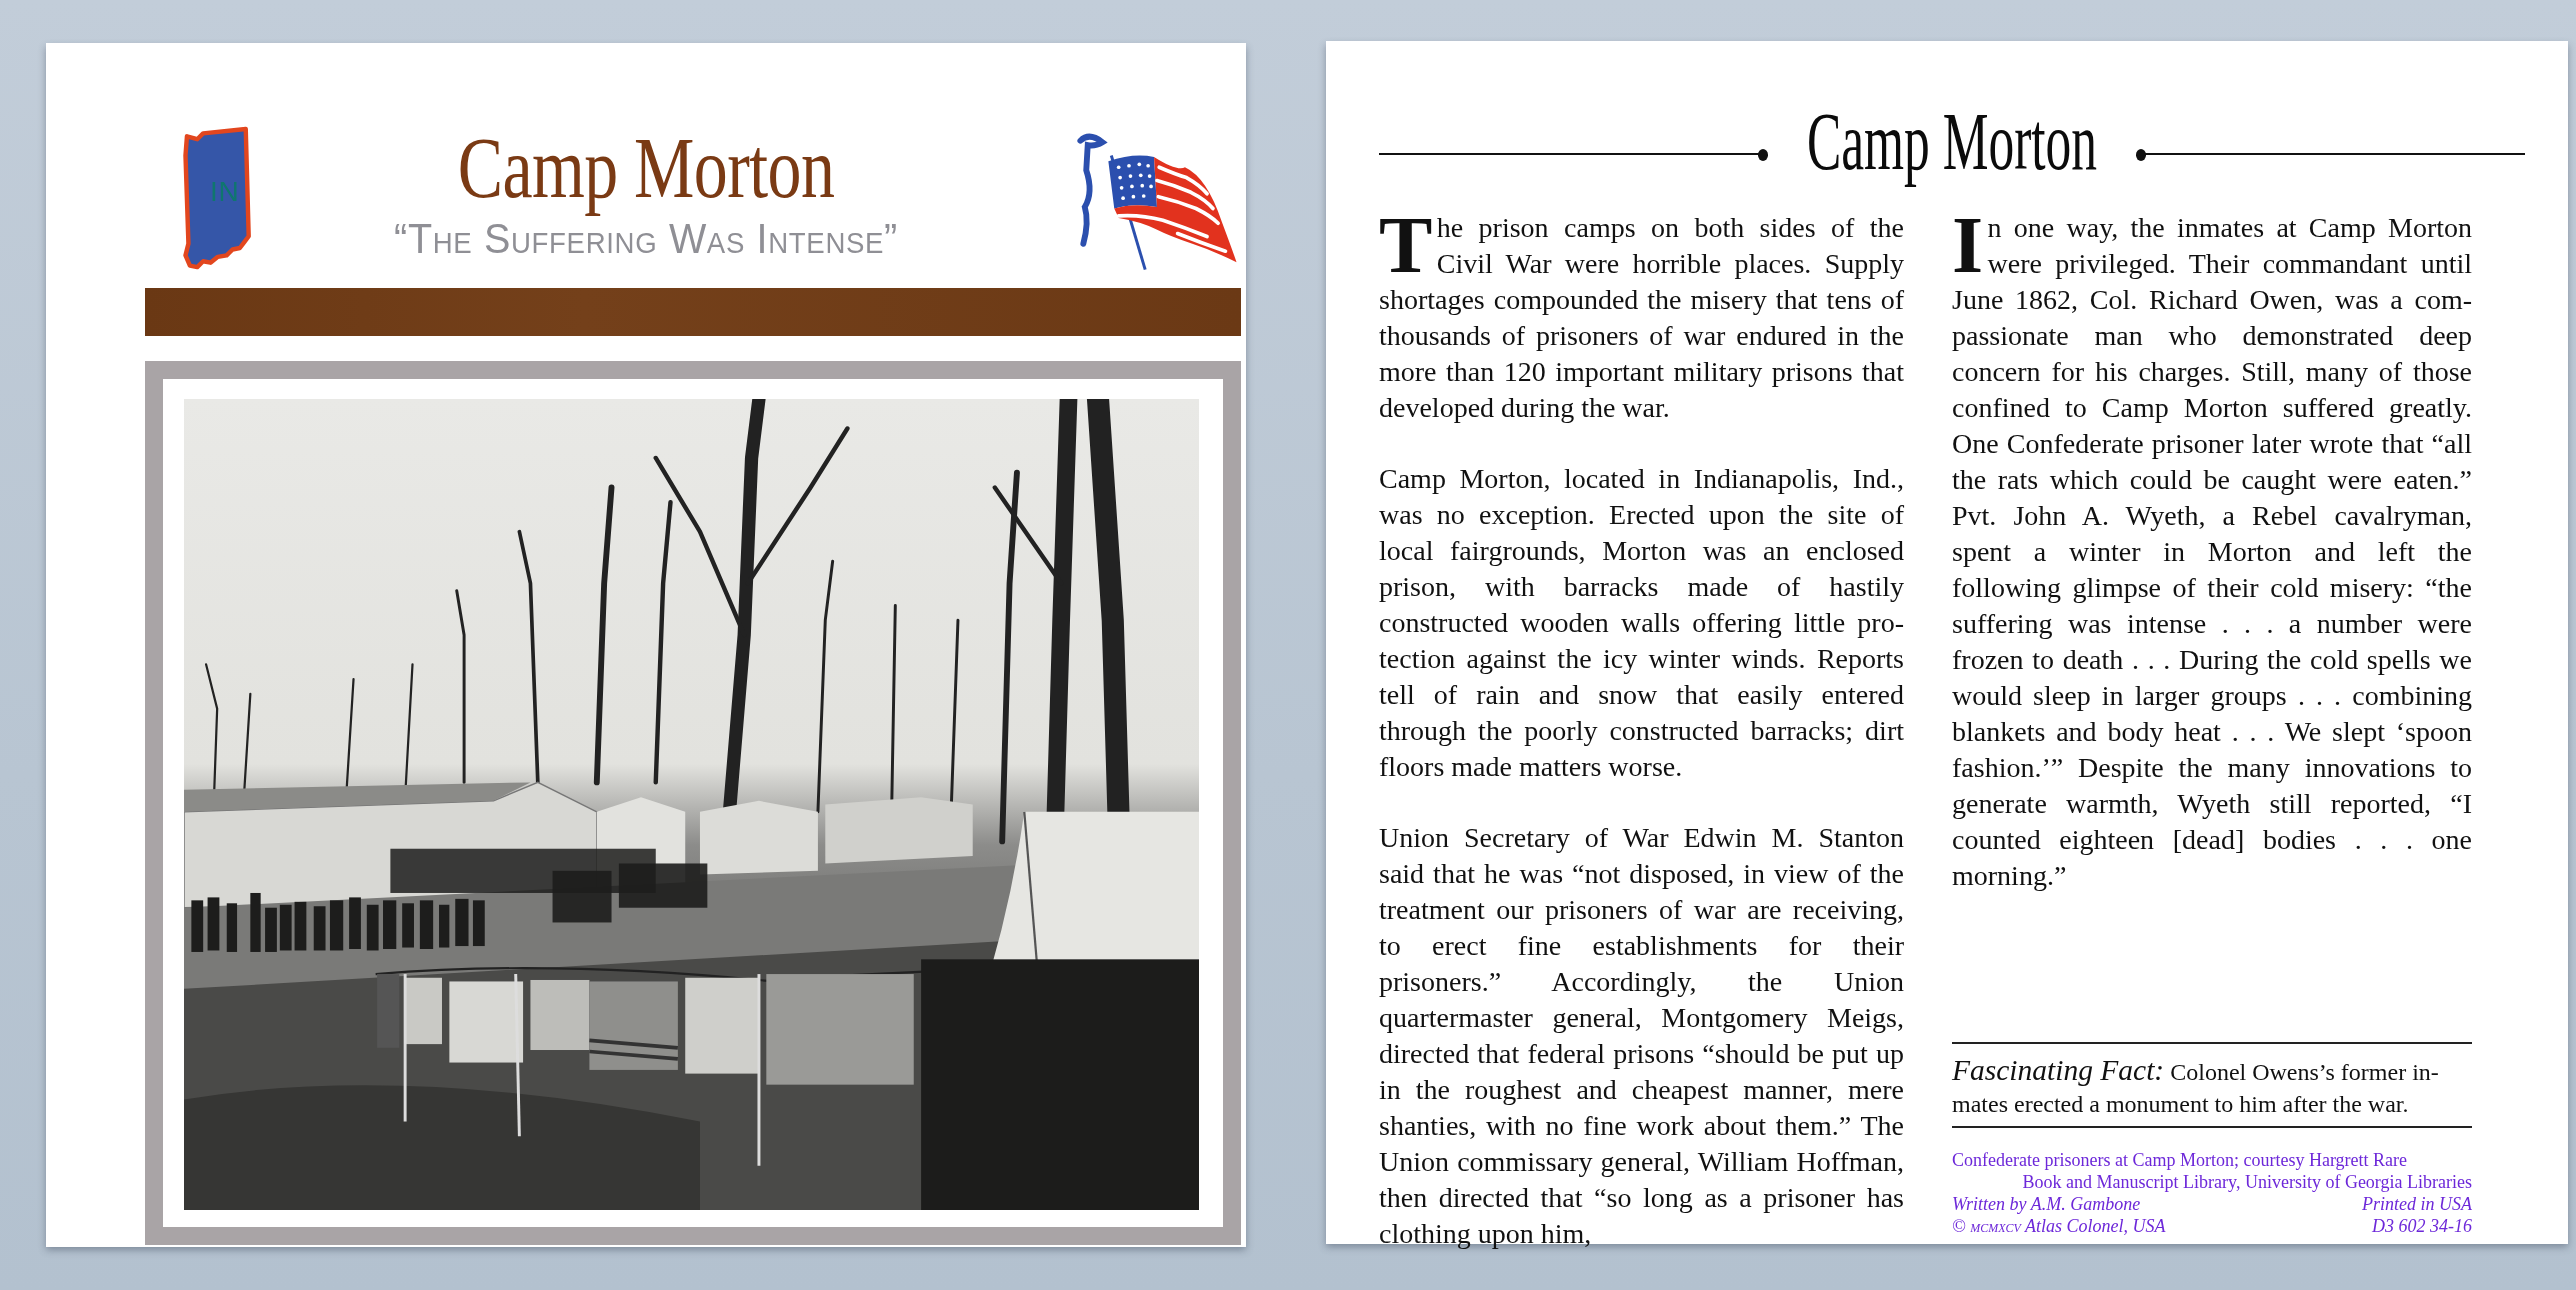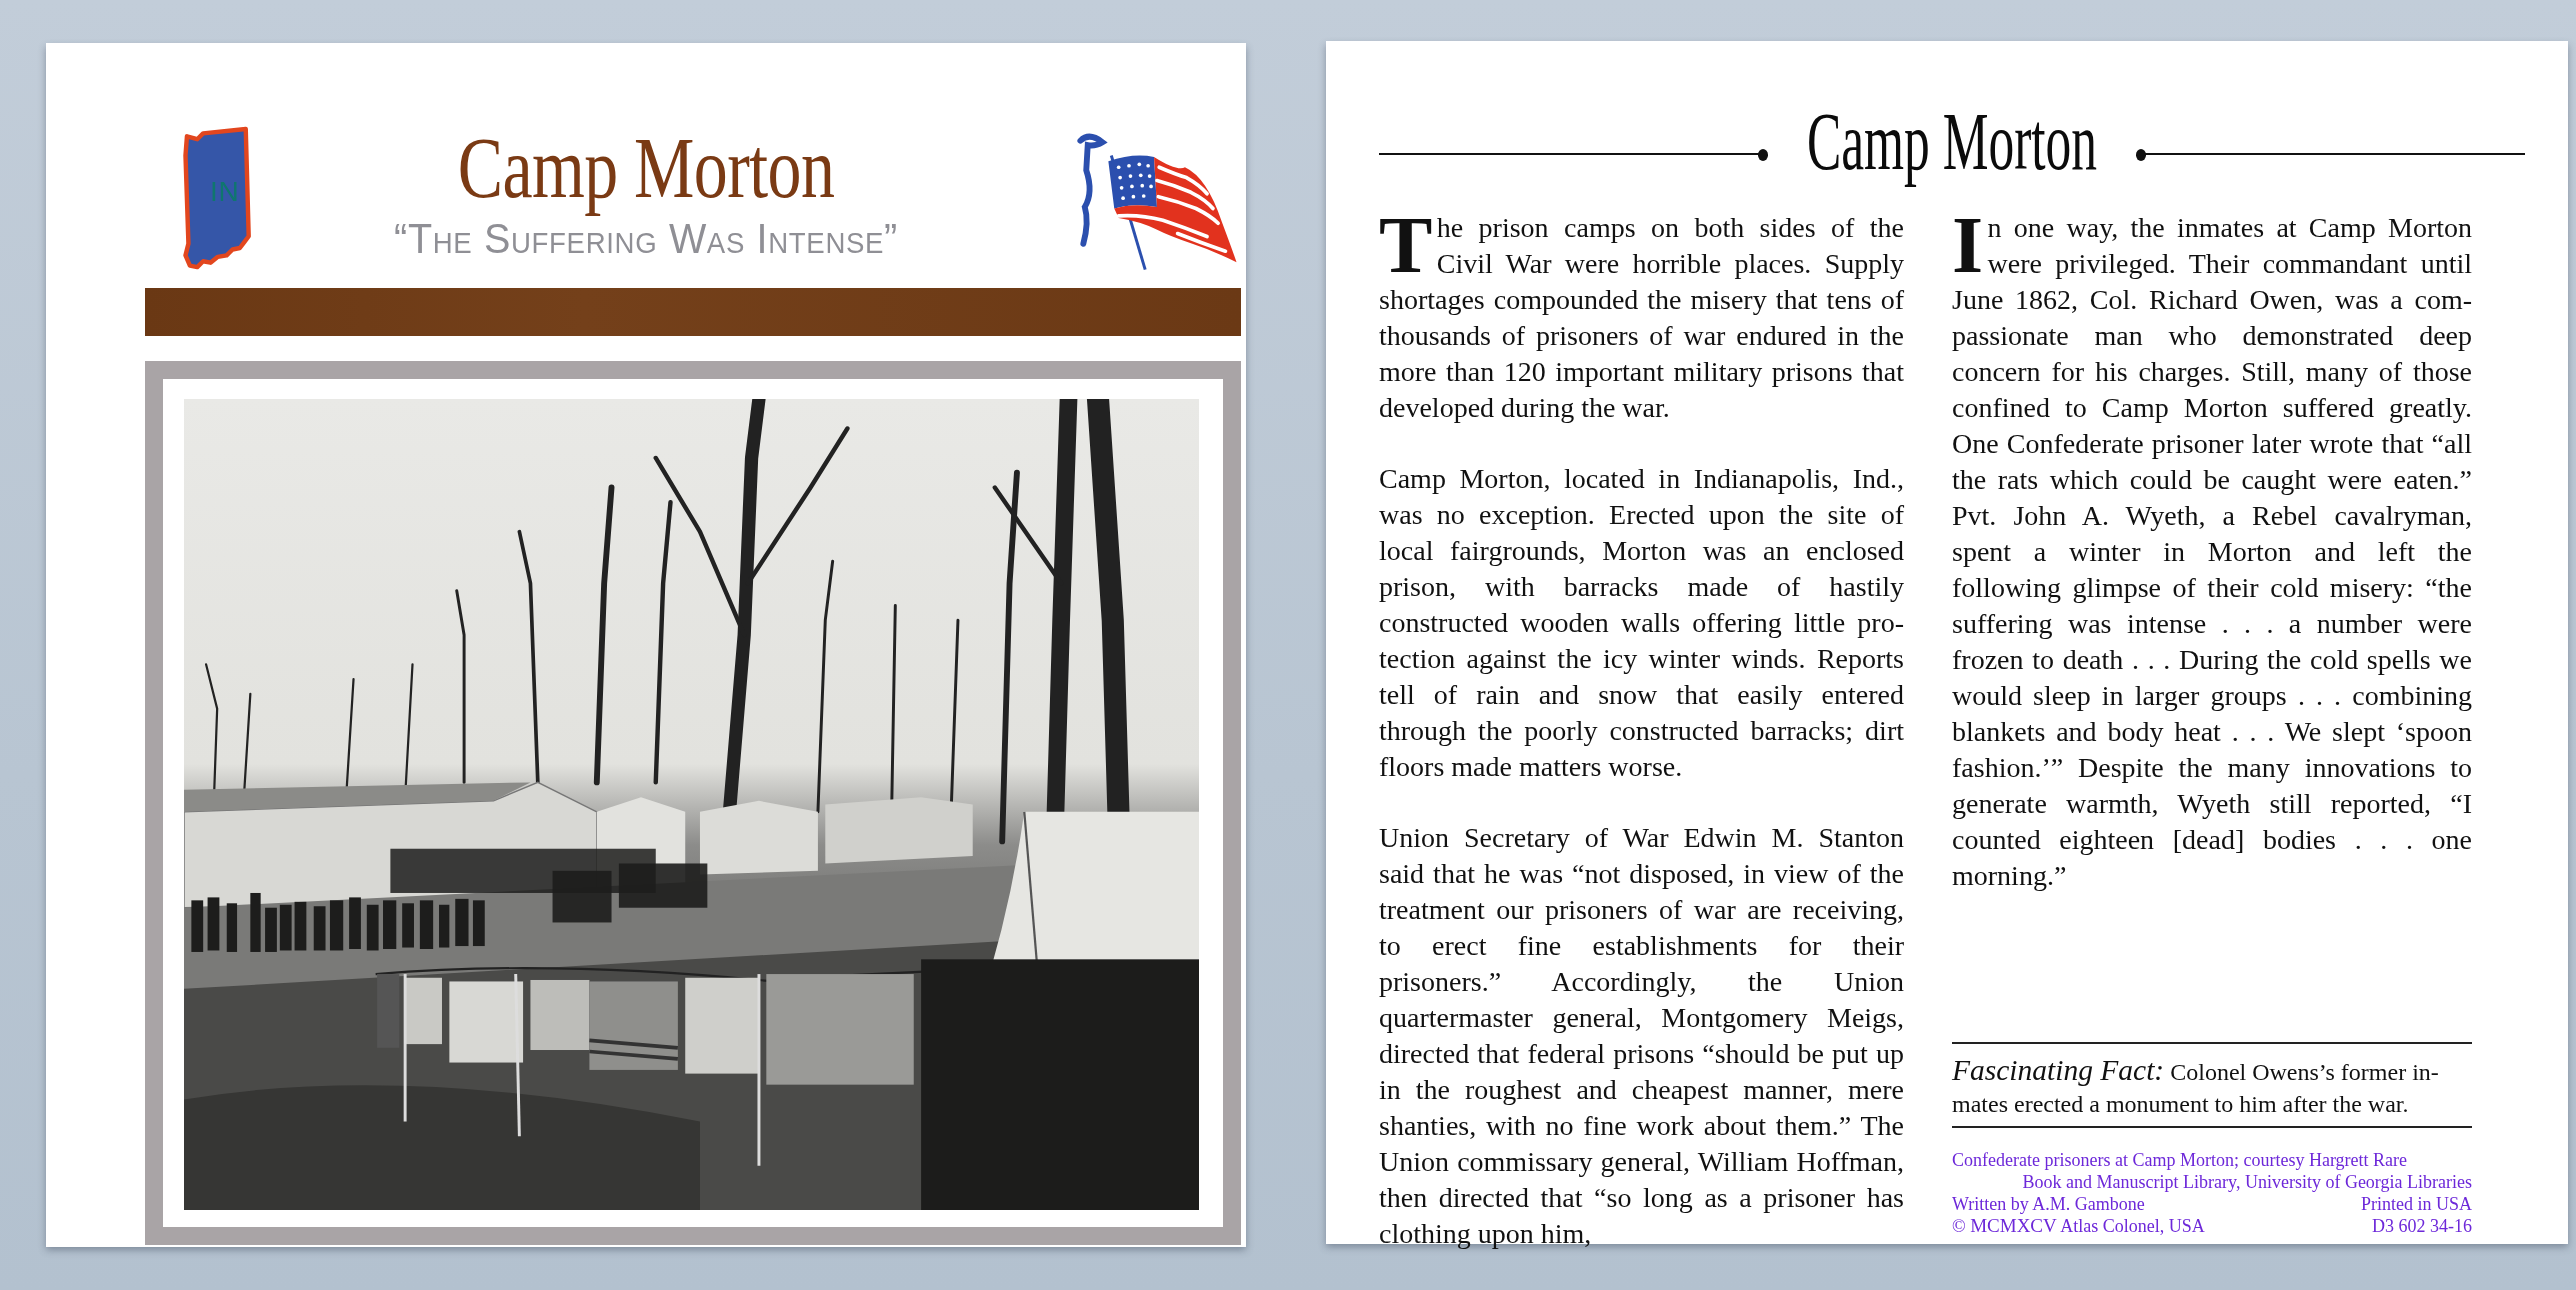--- a/index.html
+++ b/index.html
@@ -39,23 +39,23 @@
   .col{position:absolute;font-size:28px;line-height:36px;color:#111;text-align:justify;
        transform-origin:left top;}
   .col p{margin:0 0 35px 0;hyphens:manual;}
   .col-left{left:53px;top:169px;width:525px;}
   .col-right{left:626px;top:169px;width:520px;}
   .dropcap{float:left;font-size:80px;line-height:63px;margin:4.4px 4.4px 0 0;font-weight:bold;}
   .fact-box{position:absolute;left:626px;top:1001px;width:520px;border-top:2.2px solid #222;border-bottom:2.2px solid #222;
        padding:10.3px 0 5.9px 0;font-size:24px;line-height:32px;color:#111;}
   .fact-label{font-style:italic;font-size:29.5px;}
   .credits{position:absolute;left:626px;top:1108px;width:520px;font-size:18px;line-height:22px;color:#6d28d9;}
-  .credit-line{display:flex;justify-content:space-between;}
+  .credit-line{display:flex;justify-content:space-between;font-style:italic;}
   .credit-center{text-align:right;}
-  .smallcaps{font-variant:small-caps;font-size:19px;}
+  .smallcaps{font-variant:small-caps;font-size:12px;}
 </style>
 </head>
 <body>
 
 <div id="card-front" class="card">
   <svg class="in-map" viewBox="0 0 110 200">
     <path d="M8 14 L22 18 L30 10 L88 4 L92 150 L86 158 L80 166 L70 168 L62 176 L50 178 L40 186 L30 184 L22 192 L12 190 L6 176 L10 160 L6 40 Z" fill="#3556a8" stroke="#e2461e" stroke-width="6" stroke-linejoin="round"></path>
   </svg>
   <div class="in-label">IN</div>
 

